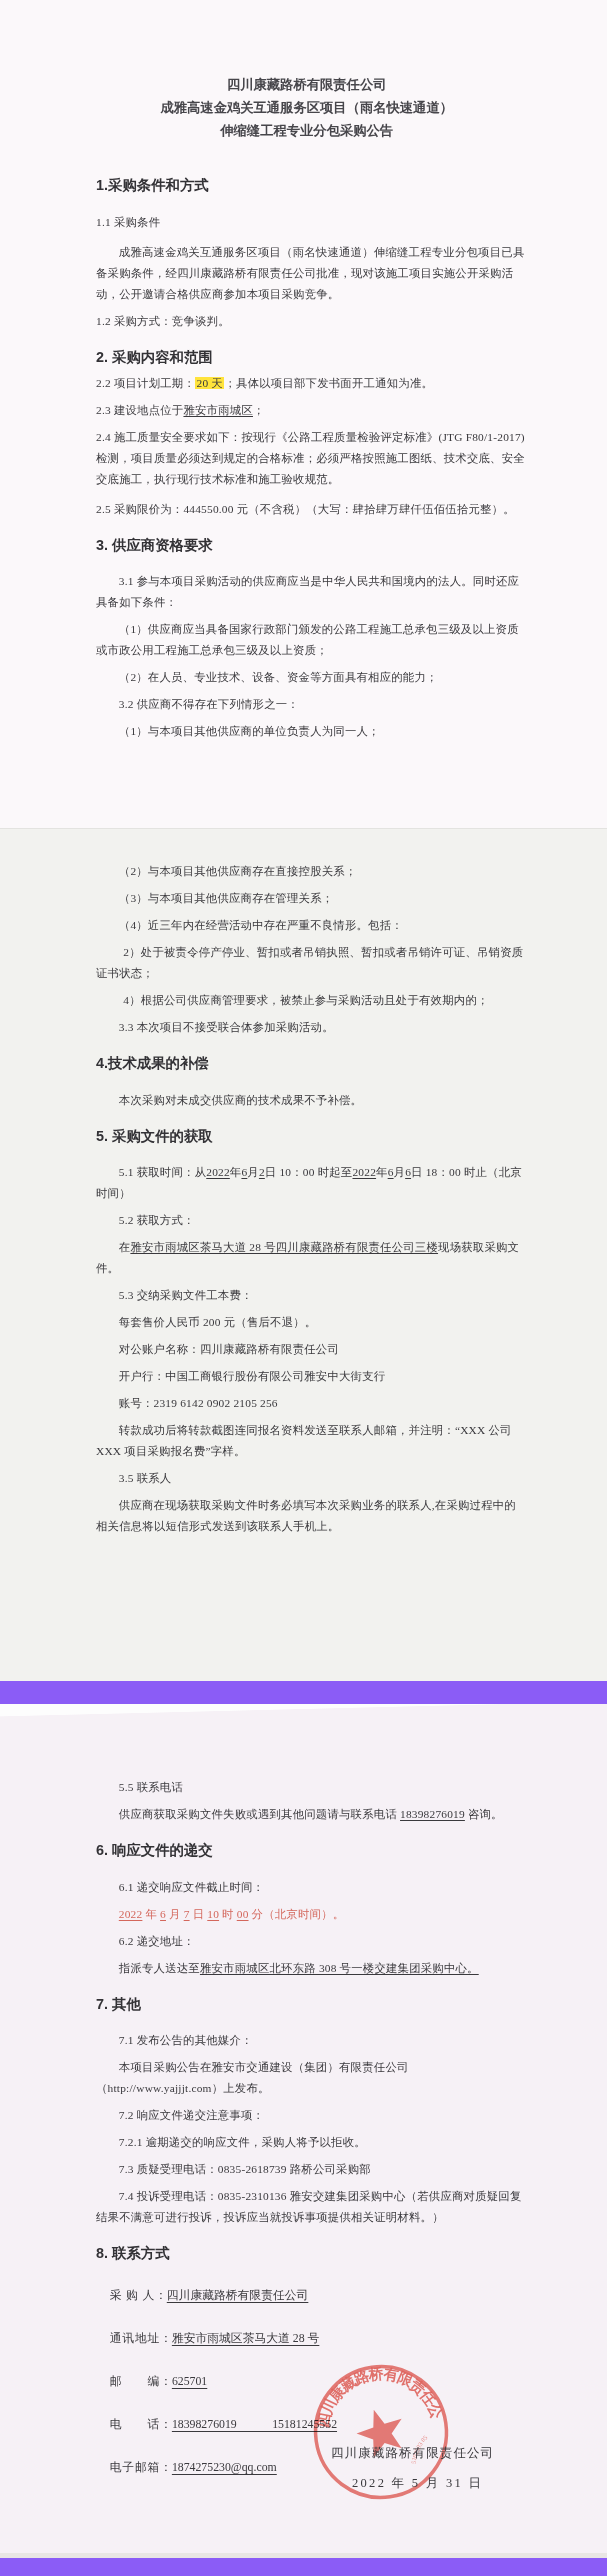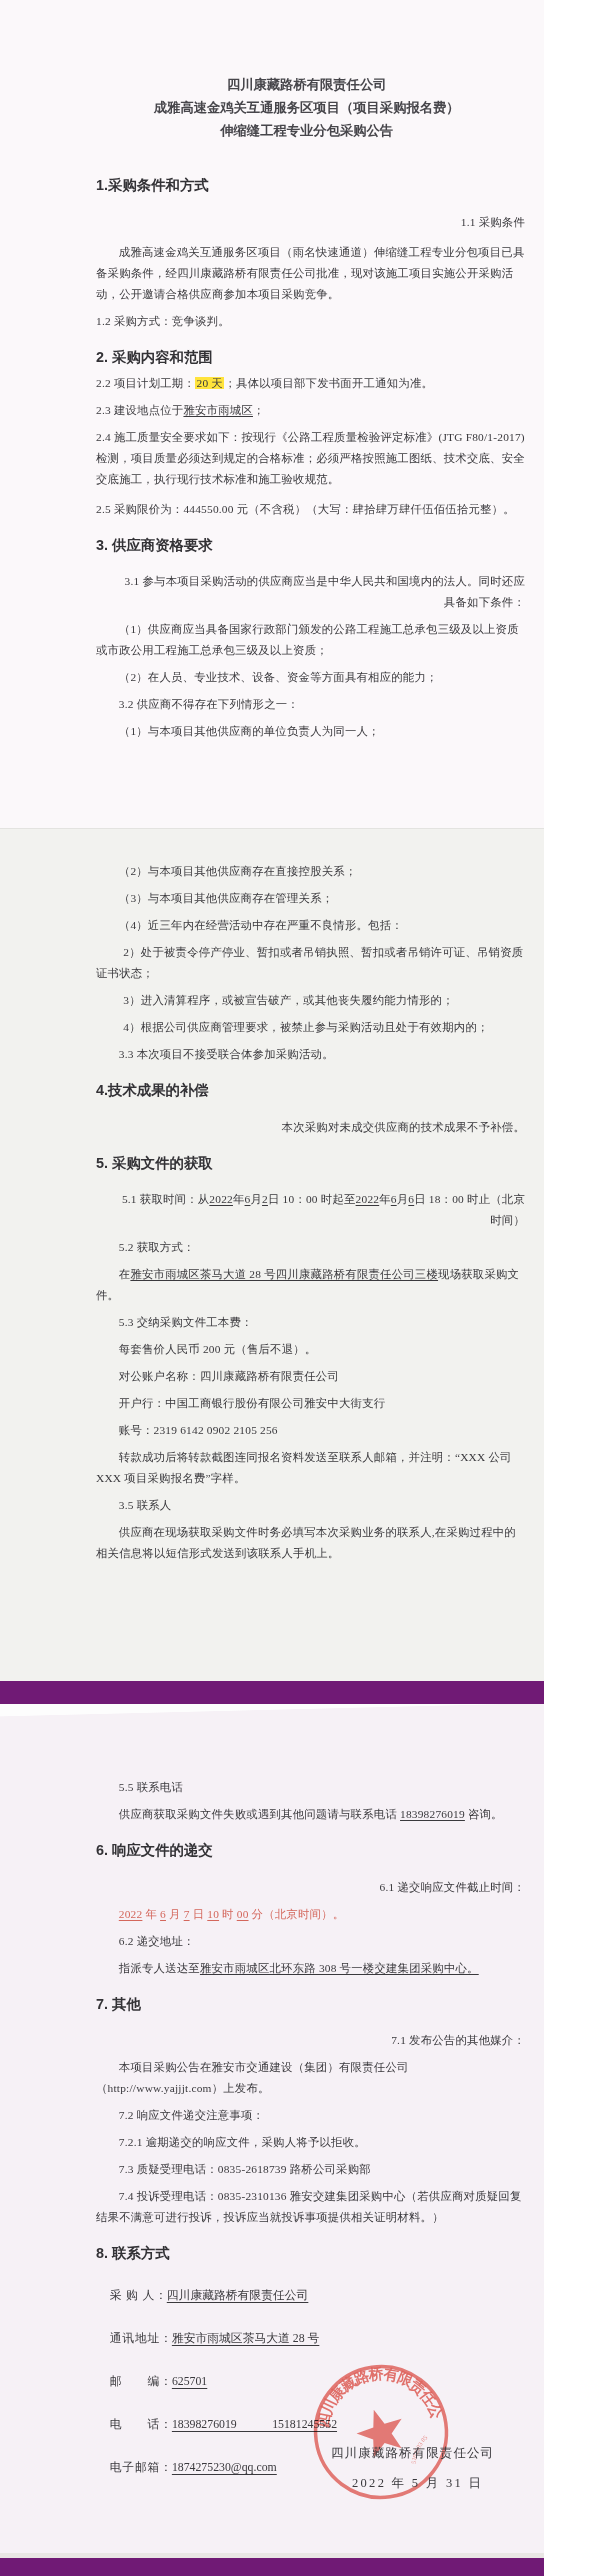--- a/index.html
+++ b/index.html
@@ -1,37 +1,37 @@
 <!DOCTYPE html>
 <html style="font-size:12px"><head>
 <meta charset="utf-8">
 <style>
   html,body{margin:0;padding:0;background:#ffffff;}
-  .canvas{position:relative;width:544px;height:2576px;background:#701a75;overflow:hidden;
+  .canvas{position:relative;width:607px;height:2576px;background:#8b5cf6;overflow:hidden;
           font-family:"Liberation Serif","DejaVu Serif",serif;color:#3a393d;}
   .page{position:absolute;left:0;width:607px;box-sizing:border-box;
         padding-left:96px;padding-right:82px;}
   .page1{top:0;height:859px;background:#fbf8fa;padding-top:73px;}
   .page2{top:828px;height:853px;background:#f2f2ef;border-top:0.8px solid #e3e3e0;padding-top:32px;}
   .page3{top:1704px;height:854px;background:#f6f1f6;padding-top:73px;}
   .wedge{position:absolute;top:0;left:0;width:607px;height:16.7px;
          background:linear-gradient(178.6deg,#fdfdfd 38%,rgba(253,253,253,0) 40%);}
   .bottom-edge{position:absolute;bottom:0;left:0;width:607px;height:4.6px;background:#e9e6e4;}
 
   .doc-title{text-align:center;margin:0 0 0 -7.6px;
              font-family:"Liberation Sans","DejaVu Sans",sans-serif;
              font-weight:bold;font-size:13.3px;line-height:23px;color:#47464b;}
   h1{font-family:"Liberation Sans","DejaVu Sans",sans-serif;
      font-size:14.4px;line-height:20px;font-weight:bold;color:#333236;margin:0;}
   p{margin:0;font-size:11.4px;line-height:21px;letter-spacing:0.2px;}
   .ind{text-indent:2em;}
   .ind25{text-indent:2.4em;}
   .mt-sec{margin-top:33px;}          
   .mt-h{margin-top:15px;}            
-  .mt-sub{margin-top:16.7px;text-align:right;}          
+  .mt-sub{margin-top:16.7px;}          
   .mt-p{margin-top:6px;}             
   .mt-p2{margin-top:9px;}
   .seg-u{text-decoration:underline;text-underline-offset:2.3px;}
   .seg-hl{background:#ffe33c;padding:0 1.5px;}
   .red-line{color:#d4675c;}
   .fields{margin-top:16.7px;margin-left:13.7px;}
   .field-row{margin-top:22px;font-size:11.8px;line-height:21px;white-space:pre;}
   .field-label{letter-spacing:0.8px;}
   .field-value{text-decoration:underline;text-underline-offset:3px;padding-right:20px;}
   .sig{position:absolute;font-size:12.5px;letter-spacing:1.1px;color:#39383c;}
@@ -41,21 +41,21 @@
          transform:rotate(-8deg);opacity:.88;mix-blend-mode:multiply;}
 </style>
 </head>
 <body>
 
 <div class="canvas">
 
   <section class="page page1">
     <div class="doc-title">
       <div>四川康藏路桥有限责任公司</div>
-      <div>成雅高速金鸡关互通服务区项目（项目采购报名费）</div>
+      <div>成雅高速金鸡关互通服务区项目（雨名快速通道）</div>
       <div>伸缩缝工程专业分包采购公告</div>
     </div>
 
     <h1 class="mt-sec">1.采购条件和方式</h1>
     <p class="mt-sub">1.1 采购条件</p>
     <p class="mt-p2 ind">成雅高速金鸡关互通服务区项目（雨名快速通道）伸缩缝工程专业分包项目已具备采购条件，经四川康藏路桥有限责任公司批准，现对该施工项目实施公开采购活动，公开邀请合格供应商参加本项目采购竞争。</p>
     <p class="mt-p">1.2 采购方式：竞争谈判。</p>
 
     <h1 class="mt-h">2. 采购内容和范围</h1>
     <p class="mt-p"><span>2.2 项目计划工期：</span><span class="seg-hl">20 天</span><span>；具体以项目部下发书面开工通知为准。</span></p>
@@ -69,21 +69,20 @@
     <p class="mt-p ind">（2）在人员、专业技术、设备、资金等方面具有相应的能力；</p>
     <p class="mt-p ind">3.2 供应商不得存在下列情形之一：</p>
     <p class="mt-p ind">（1）与本项目其他供应商的单位负责人为同一人；</p>
   </section>
 
   <section class="page page2">
     <p class="ind">（2）与本项目其他供应商存在直接控股关系；</p>
     <p class="mt-p ind">（3）与本项目其他供应商存在管理关系；</p>
     <p class="mt-p ind">（4）近三年内在经营活动中存在严重不良情形。包括：</p>
     <p class="mt-p ind25">2）处于被责令停产停业、暂扣或者吊销执照、暂扣或者吊销许可证、吊销资质证书状态；</p>
-    <p class="mt-p ind25">3）进入清算程序，或被宣告破产，或其他丧失履约能力情形的；</p>
     <p class="mt-p ind25">4）根据公司供应商管理要求，被禁止参与采购活动且处于有效期内的；</p>
     <p class="mt-p ind">3.3 本次项目不接受联合体参加采购活动。</p>
 
     <h1 class="mt-h">4.技术成果的补偿</h1>
     <p class="mt-sub ind">本次采购对未成交供应商的技术成果不予补偿。</p>
 
     <h1 class="mt-h">5.  采购文件的获取</h1>
     <p class="mt-sub ind"><span>5.1 获取时间：从</span><span class="seg-u">2022</span><span>年</span><span class="seg-u">6</span><span>月</span><span class="seg-u">2</span><span>日 10：00 时起至</span><span class="seg-u">2022</span><span>年</span><span class="seg-u">6</span><span>月</span><span class="seg-u">6</span><span>日 18：00 时止（北京时间）</span></p>
     <p class="mt-p ind">5.2  获取方式：</p>
     <p class="mt-p ind"><span>在</span><span class="seg-u">雅安市雨城区茶马大道 28 号四川康藏路桥有限责任公司三楼</span><span>现场获取采购文件。</span></p>

